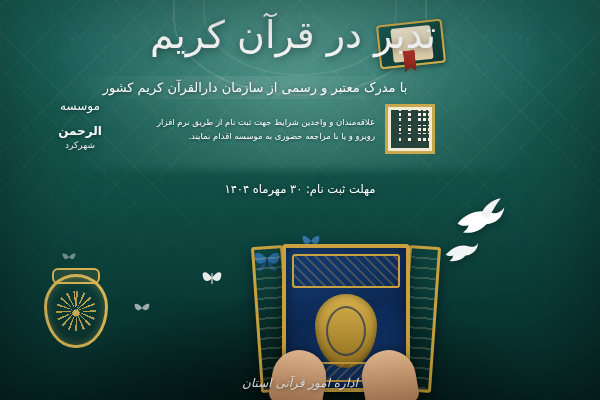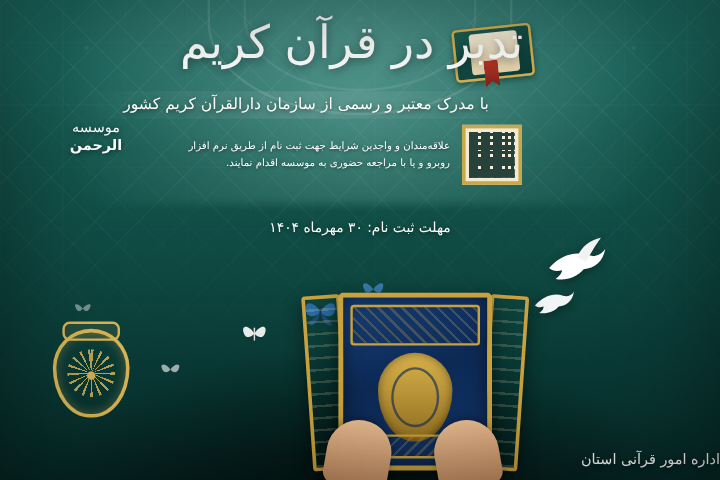--- a/index.html
+++ b/index.html
@@ -189,21 +189,21 @@
     top: 98px;
     left: 24px;
     width: 112px;
     text-align: center;
     color: #ffffff;
     direction: rtl;
     text-shadow: 0 1px 4px rgba(0,0,0,0.5);
   }
   .organizer .by { font-size: 10px; opacity: 0.95; }
   .organizer .org { font-size: 12px; font-weight: normal; margin-top: 1px; }
-  .organizer .name { font-size: 12px; font-weight: bold; margin-top: 1px; }
+  .organizer .name { font-size: 12px; font-weight: bold; margin-top: 11px; }
   .organizer .city { font-size: 9px; margin-top: 2px; opacity: 0.9; }
 
   
   .place {
     position: absolute;
     top: 160px;
     right: 150px;
     left: 150px;
     text-align: center;
     color: #ffffff;
@@ -370,24 +370,26 @@
     height: 12px;
     border: 2px solid #d6b455;
     border-radius: 6px;
     background: rgba(214,180,85,0.12);
   }
   .footer-text {
     position: absolute;
     left: 0;
     right: 0;
     bottom: 10px;
+    text-align: center;
     color: #ffffff;
     font-size: 12px;
     direction: rtl;
     text-shadow: 0 1px 4px rgba(0,0,0,0.5);
+    font-style: italic;
   }
   .vignette {
     position: absolute;
     inset: 0;
     pointer-events: none;
     box-shadow: inset 0 0 90px rgba(0,0,0,0.45);
   }
 </style>
 </head>
 <body>
@@ -414,20 +416,21 @@
   <div class="info-row">
     <div class="qr-box">
       <div class="qr"></div>
     </div>
     <div class="info-text">علاقه‌مندان و واجدین شرایط جهت ثبت نام از طریق نرم افزار روبرو و یا با مراجعه حضوری به موسسه اقدام نمایند.</div>
   </div>
 
   <div class="organizer">
     <div class="org">موسسه</div>
     <div class="name">الرحمن</div>
+    <div class="city">شهرکرد</div>
   </div>
 
   <div class="deadline">مهلت ثبت نام: ۳۰ مهرماه ۱۴۰۴</div>
 
   <svg class="dove d1" viewBox="0 0 60 48">
     <path d="M4 30 C14 18 28 14 40 18 C46 20 52 18 56 12 C54 24 46 30 36 31 C30 38 20 42 10 40 C14 37 16 34 16 32 C12 33 7 33 4 30 Z" fill="#ffffff"></path>
     <path d="M30 20 C34 10 42 4 52 2 C46 10 42 18 38 24 Z" fill="#f2f2f2"></path>
     <circle cx="49" cy="14" r="1.2" fill="#2b2b2b"></circle>
   </svg>
   <svg class="dove d2" viewBox="0 0 40 32">

